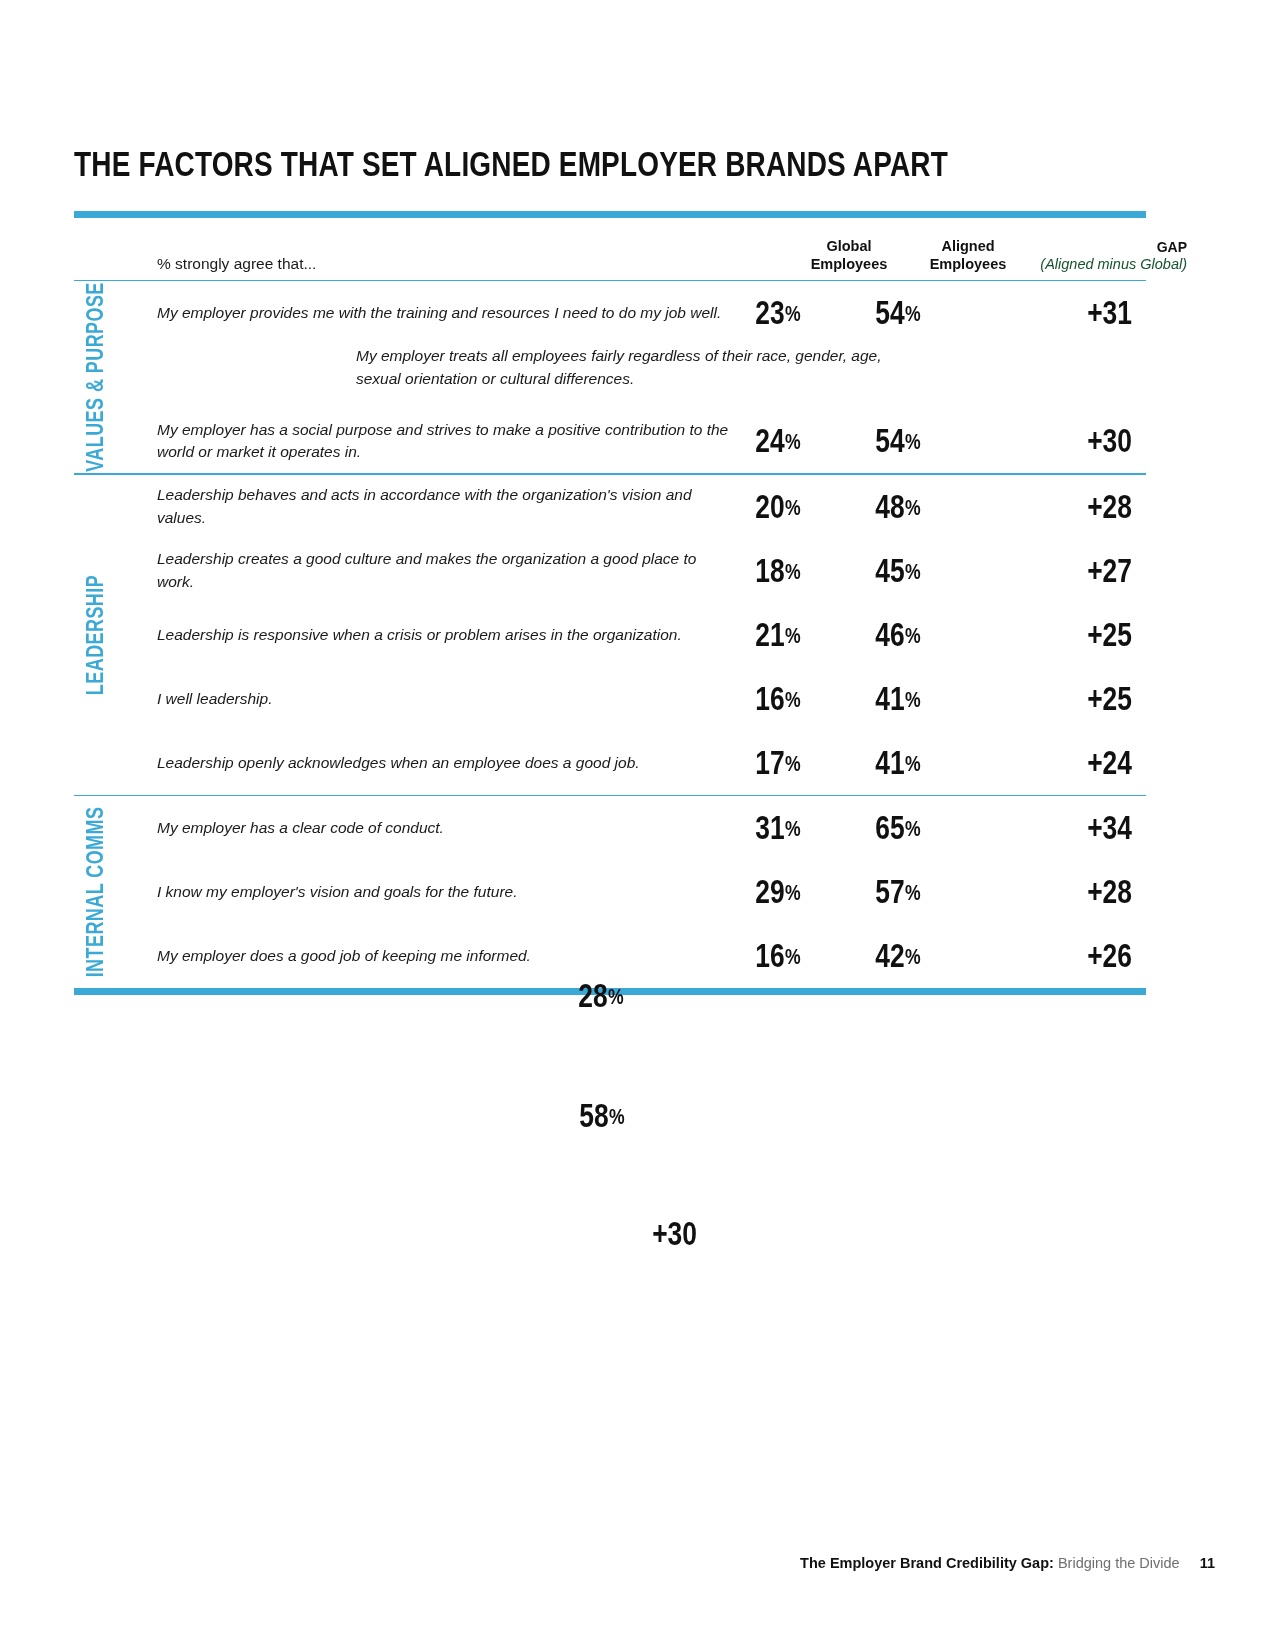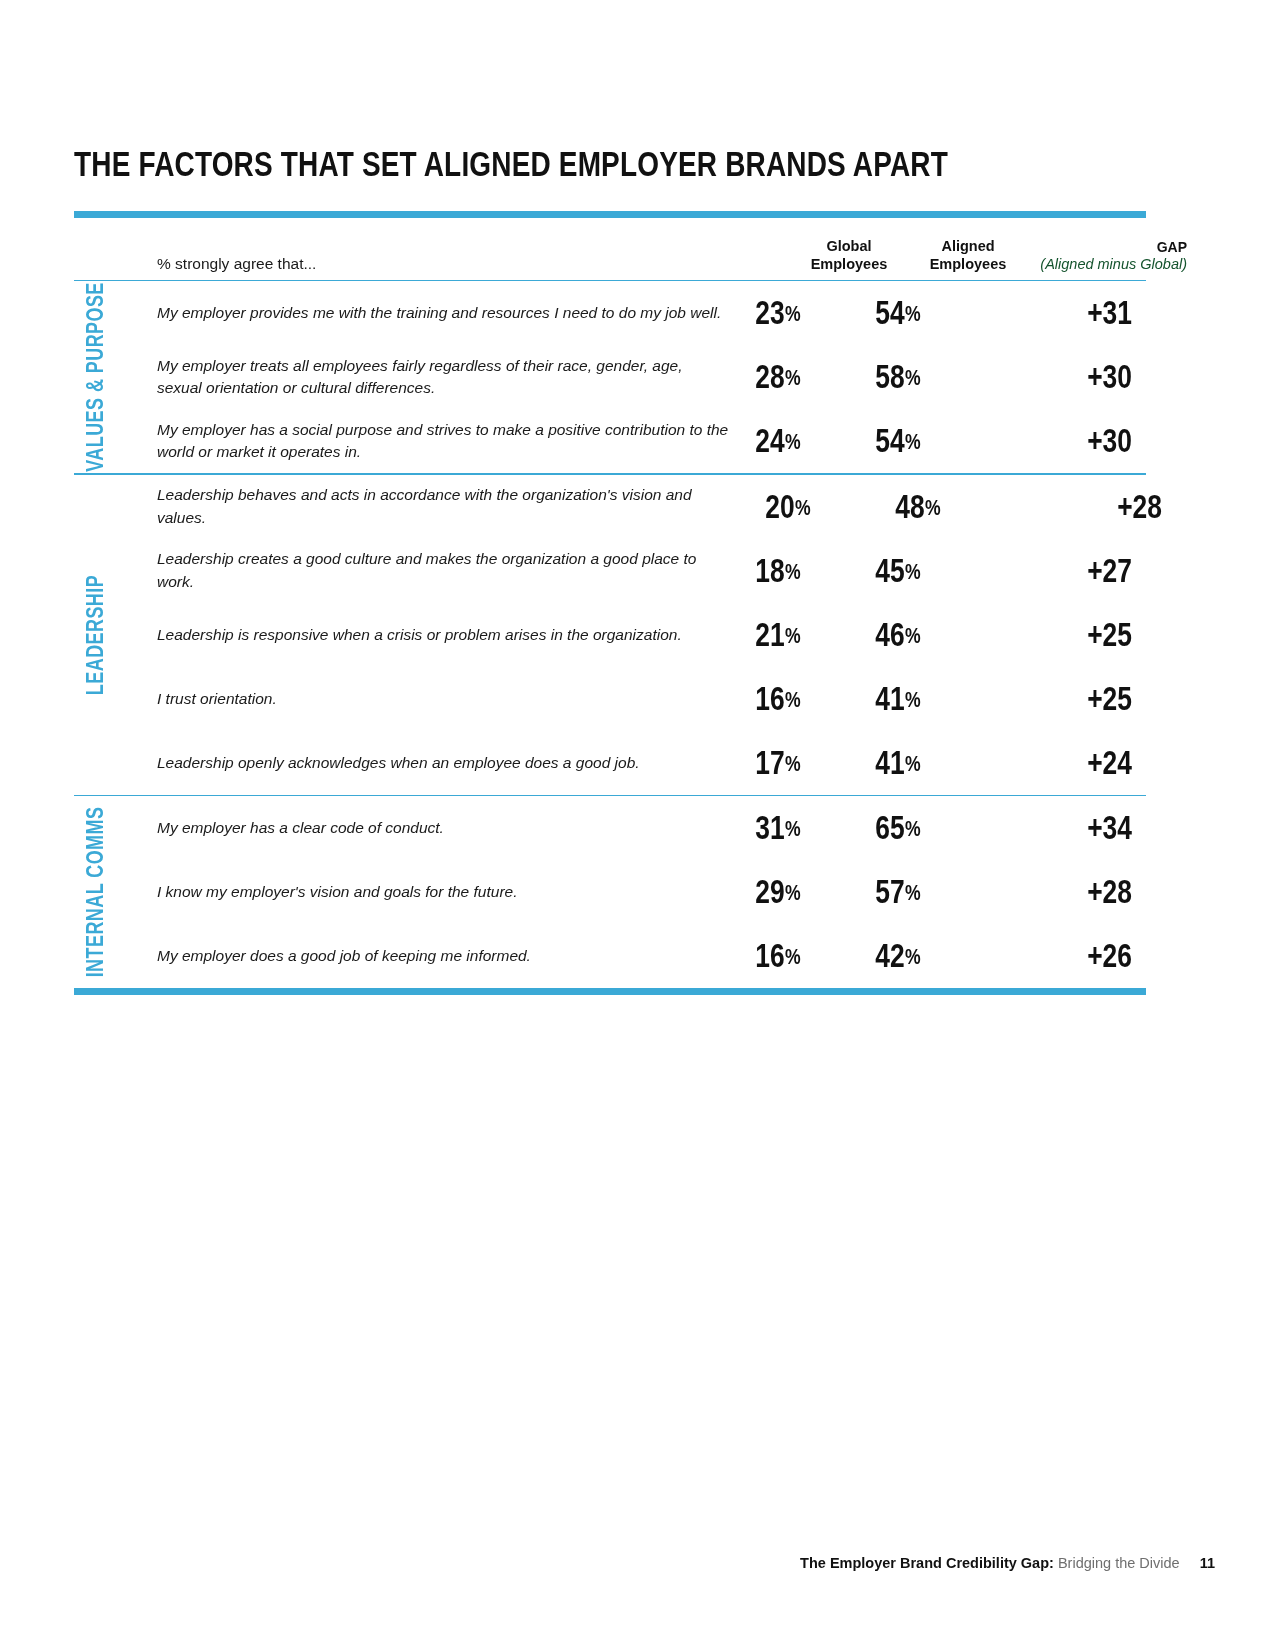--- a/index.html
+++ b/index.html
@@ -244,60 +244,60 @@
           <div class="rail">
             <div class="rail-label"><span>VALUES &amp; PURPOSE</span></div>
           </div>
           <div class="rows">
             <div class="row" style="height: 64px;">
               <div class="cell-stmt">My employer provides me with the training and resources I need to do my job well.</div>
               <div class="cell-num"><span class="val">23</span><span class="pct">%</span></div>
               <div class="cell-num aligned"><span class="val">54</span><span class="pct">%</span></div>
               <div class="cell-gap"><span>+31</span></div>
             </div>
-            <div class="row" style="height: 64px;">
+            <div class="row" style="height: 64px; flex-direction: column;">
               <div class="cell-stmt">My employer treats all employees fairly regardless of their race, gender, age, sexual orientation or cultural differences.</div>
               <div class="cell-num"><span class="val">28</span><span class="pct">%</span></div>
               <div class="cell-num aligned"><span class="val">58</span><span class="pct">%</span></div>
               <div class="cell-gap"><span>+30</span></div>
             </div>
             <div class="row" style="height: 64px;">
               <div class="cell-stmt">My employer has a social purpose and strives to make a positive contribution to the world or market it operates in.</div>
               <div class="cell-num"><span class="val">24</span><span class="pct">%</span></div>
               <div class="cell-num aligned"><span class="val">54</span><span class="pct">%</span></div>
               <div class="cell-gap"><span>+30</span></div>
             </div>
           </div>
         </div>
         <div class="rule-thin"></div>
         <div class="section">
           <div class="rail">
             <div class="rail-label"><span>LEADERSHIP</span></div>
           </div>
           <div class="rows">
-            <div class="row" style="height: 64px; gap: 10px;">
+            <div class="row" style="height: 64px;">
               <div class="cell-stmt">Leadership behaves and acts in accordance with the organization's vision and values.</div>
               <div class="cell-num"><span class="val">20</span><span class="pct">%</span></div>
               <div class="cell-num aligned"><span class="val">48</span><span class="pct">%</span></div>
               <div class="cell-gap"><span>+28</span></div>
             </div>
             <div class="row" style="height: 64px;">
               <div class="cell-stmt">Leadership creates a good culture and makes the organization a good place to work.</div>
               <div class="cell-num"><span class="val">18</span><span class="pct">%</span></div>
               <div class="cell-num aligned"><span class="val">45</span><span class="pct">%</span></div>
               <div class="cell-gap"><span>+27</span></div>
             </div>
             <div class="row" style="height: 64px;">
               <div class="cell-stmt">Leadership is responsive when a crisis or problem arises in the organization.</div>
               <div class="cell-num"><span class="val">21</span><span class="pct">%</span></div>
               <div class="cell-num aligned"><span class="val">46</span><span class="pct">%</span></div>
               <div class="cell-gap"><span>+25</span></div>
             </div>
             <div class="row" style="height: 64px;">
-              <div class="cell-stmt">I trust orientation.</div>
+              <div class="cell-stmt">I well leadership.</div>
               <div class="cell-num"><span class="val">16</span><span class="pct">%</span></div>
               <div class="cell-num aligned"><span class="val">41</span><span class="pct">%</span></div>
               <div class="cell-gap"><span>+25</span></div>
             </div>
             <div class="row" style="height: 64px;">
               <div class="cell-stmt">Leadership openly acknowledges when an employee does a good job.</div>
               <div class="cell-num"><span class="val">17</span><span class="pct">%</span></div>
               <div class="cell-num aligned"><span class="val">41</span><span class="pct">%</span></div>
               <div class="cell-gap"><span>+24</span></div>
             </div>

